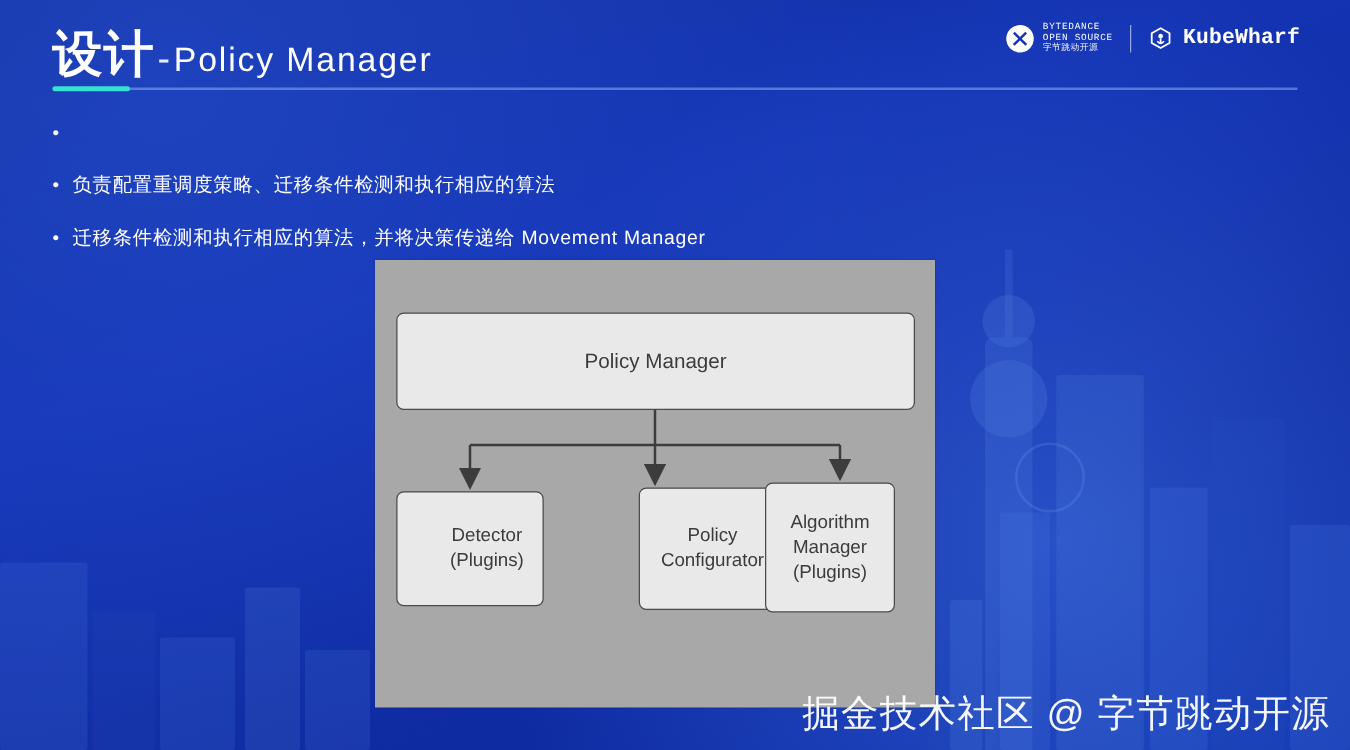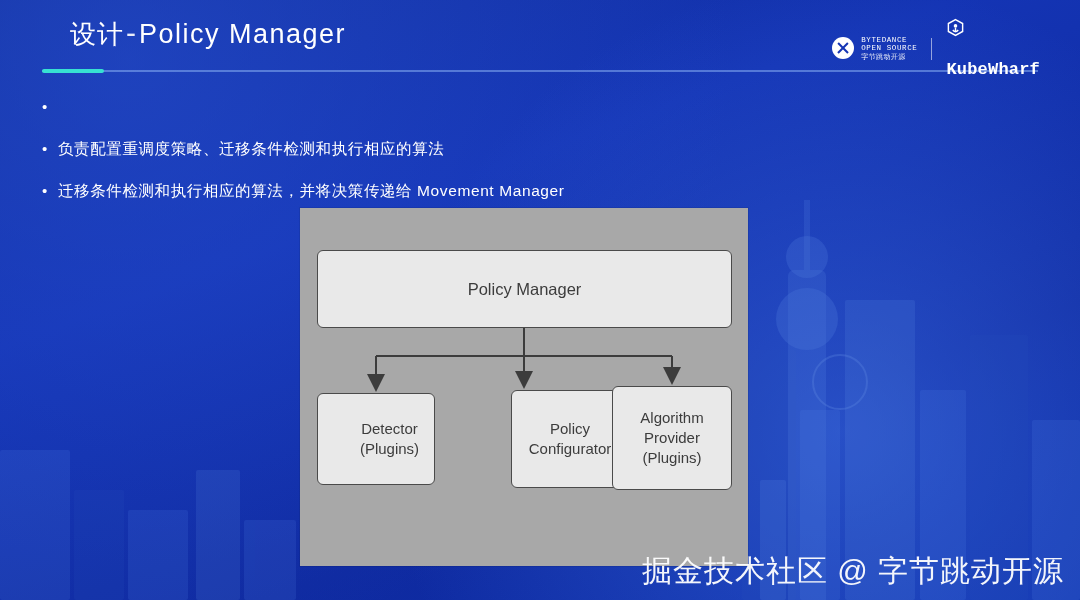--- a/index.html
+++ b/index.html
@@ -80,21 +80,21 @@
   }
   .title {
     position: absolute;
     left: 42px;
     top: 16px;
     color: #ffffff;
     font-size: 30px;
     letter-spacing: 1px;
     white-space: nowrap;
   }
-  .title .cn { font-weight: normal; font-size: 26px; margin-left: 28px; }
+  .title .cn { font-weight: bold; font-size: 40px; }
   .title .dash { opacity: 0.9; margin: 0 2px; }
   .title .en { font-weight: 300; font-size: 27px; letter-spacing: 1.5px; }
 
   .brandbar {
     position: absolute;
     right: 40px;
     top: 18px;
     display: flex;
     align-items: center;
     gap: 14px;
@@ -115,21 +115,21 @@
     width: 14px; height: 2.2px;
     background: #1434b4;
   }
   .bd-mark:before { transform: rotate(45deg); }
   .bd-mark:after  { transform: rotate(-45deg); }
   .bd-text { line-height: 1.15; }
   .bd-l1 { font-size: 7.5px; letter-spacing: 0.6px; }
   .bd-l2 { font-size: 7.5px; letter-spacing: 0.6px; text-align: right; }
   .bd-l3 { font-size: 7px; letter-spacing: 0.4px; opacity: .95; }
   .brand-sep { width: 1px; height: 22px; background: rgba(255,255,255,0.55); }
-  .brand-kw { display: flex; align-items: flex-start; gap: 23px; flex-direction: column; }
+  .brand-kw { display: flex; align-items: flex-end; gap: 8px; }
   .kw-mark {
     width: 19px; height: 19px;
     position: relative;
   }
   .kw-text { font-size: 17px; font-weight: bold; letter-spacing: 0.2px; }
 
   
   .bullets {
     position: absolute;
     left: 42px;
@@ -179,21 +179,21 @@
     line-height: 20px;
     box-sizing: border-box;
   }
   .node.top {
     left: 17px; top: 42px;
     width: 415px; height: 78px;
     font-size: 16.5px;
   }
   .node.n1 { left: 17px;  top: 185px; width: 118px; height: 92px; padding-left: 27px; }
   .node.n2 { left: 163px; top: 182px; width: 118px; height: 98px; margin-left: 48px; }
-  .node.n3 { left: 312px; top: 178px; width: 120px; height: 104px; }
+  .node.n3 { left: 312px; top: 178px; width: 104px; height: 104px; }
   .node .lines { padding: 0 4px; }
 
   .connectors { position: absolute; left: 0; top: 0; width: 448px; height: 358px; }
 
   
   .watermark {
     position: absolute;
     right: 16px;
     bottom: 8px;
     color: #ffffff;
@@ -306,21 +306,21 @@
     <div class="node n2">
       <span class="lines">
         <span>Policy</span><br>
         <span>Configurator</span>
       </span>
     </div>
 
     <div class="node n3">
       <span class="lines">
         <span>Algorithm</span><br>
-        <span>Provider</span><br>
+        <span>Manager</span><br>
         <span>(Plugins)</span>
       </span>
     </div>
   </div>
 
   <div class="watermark">掘金技术社区 @ 字节跳动开源</div>
 
 </div>
 
 </body></html>

